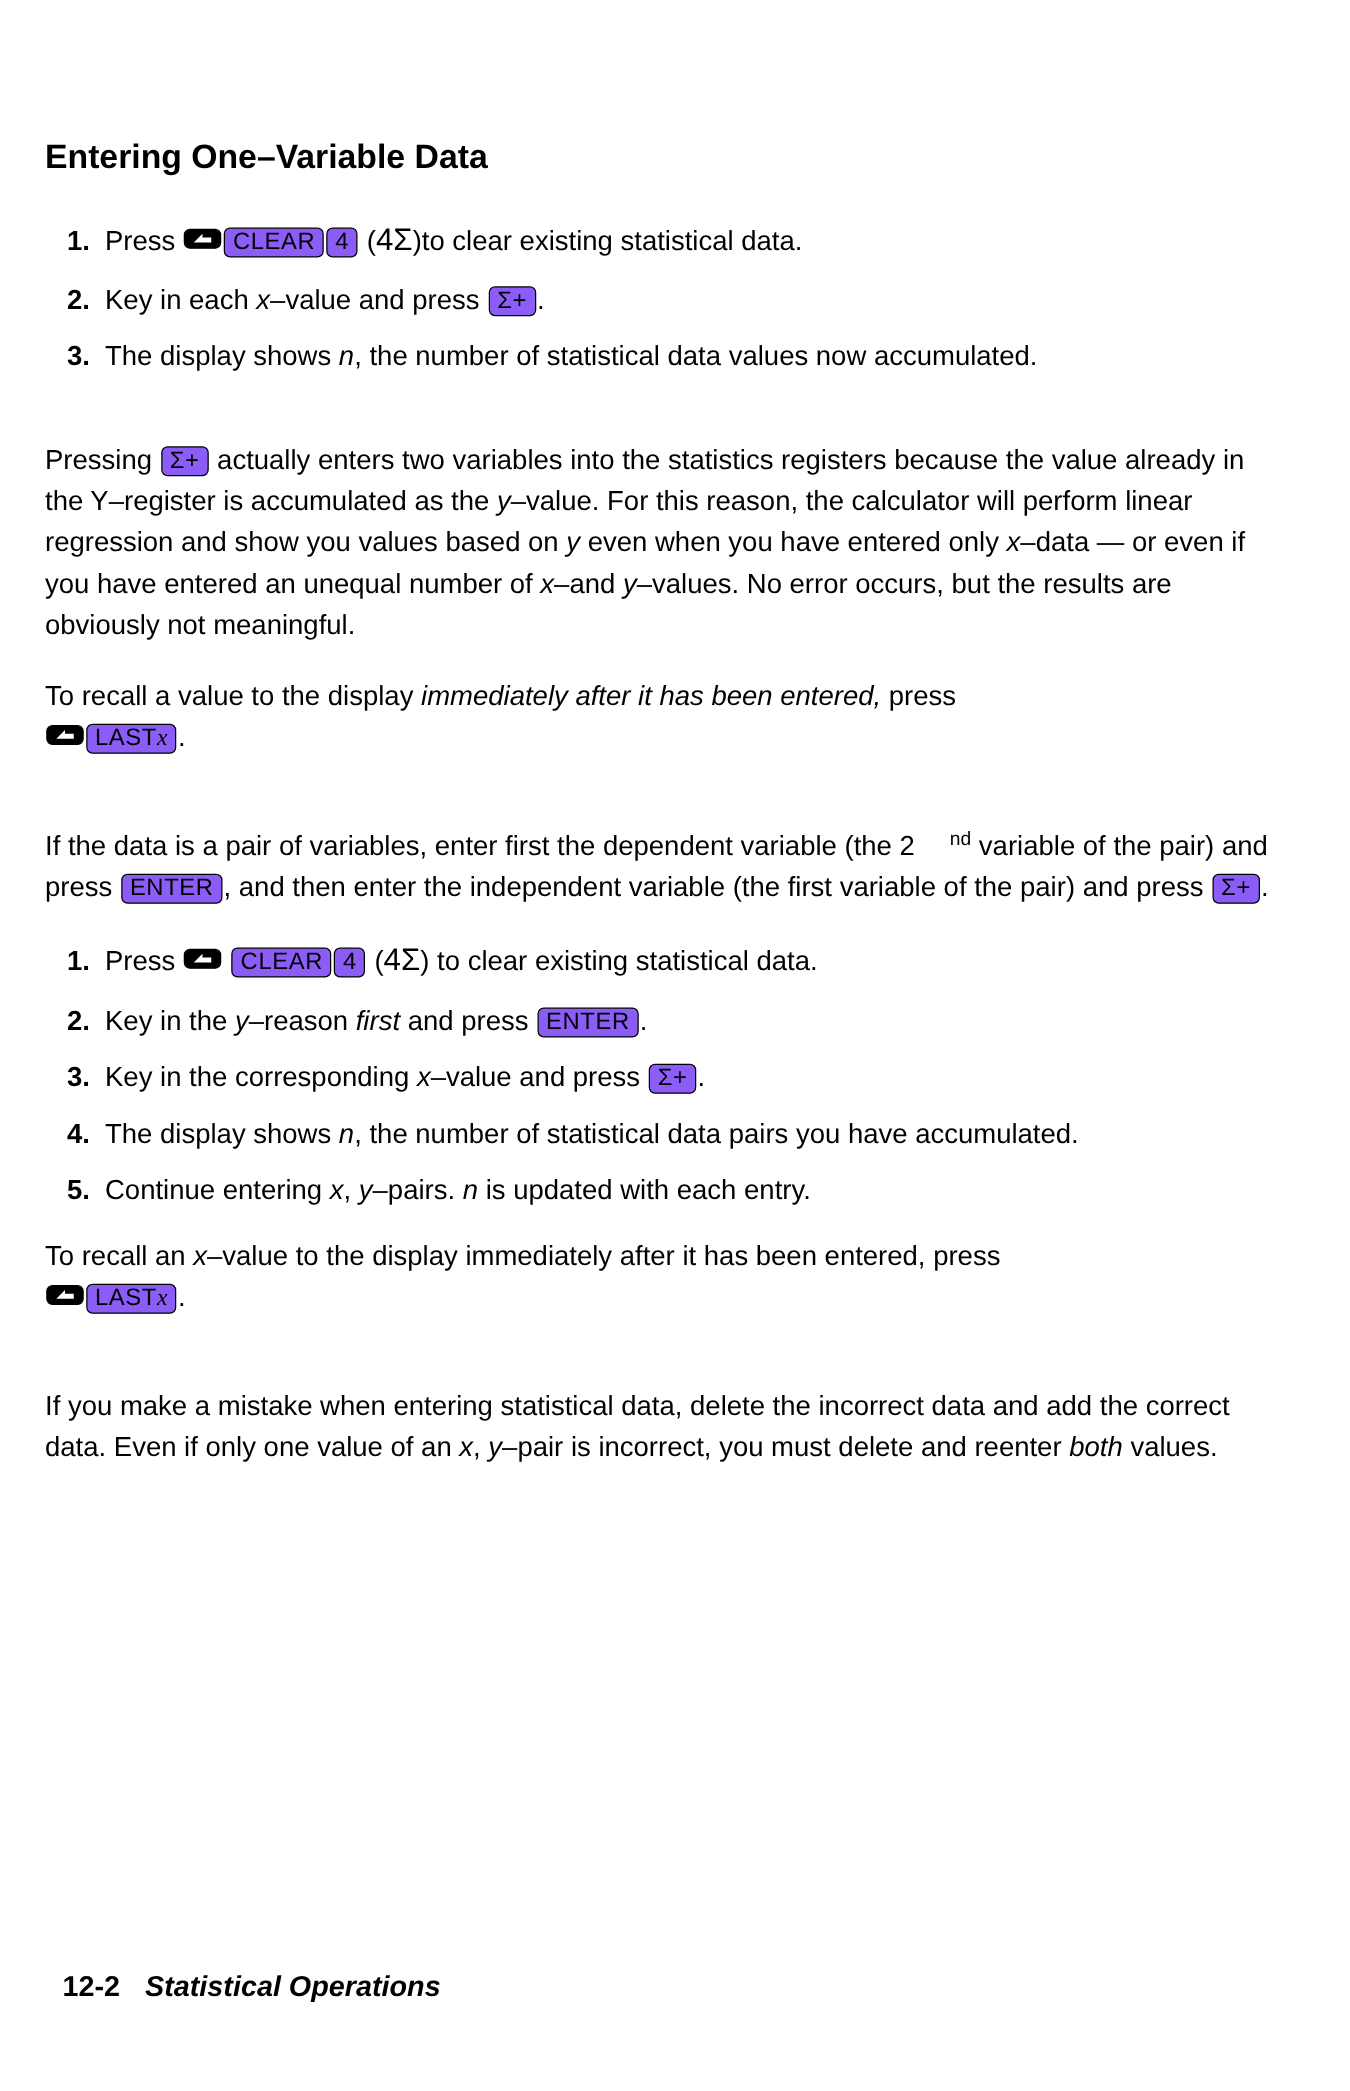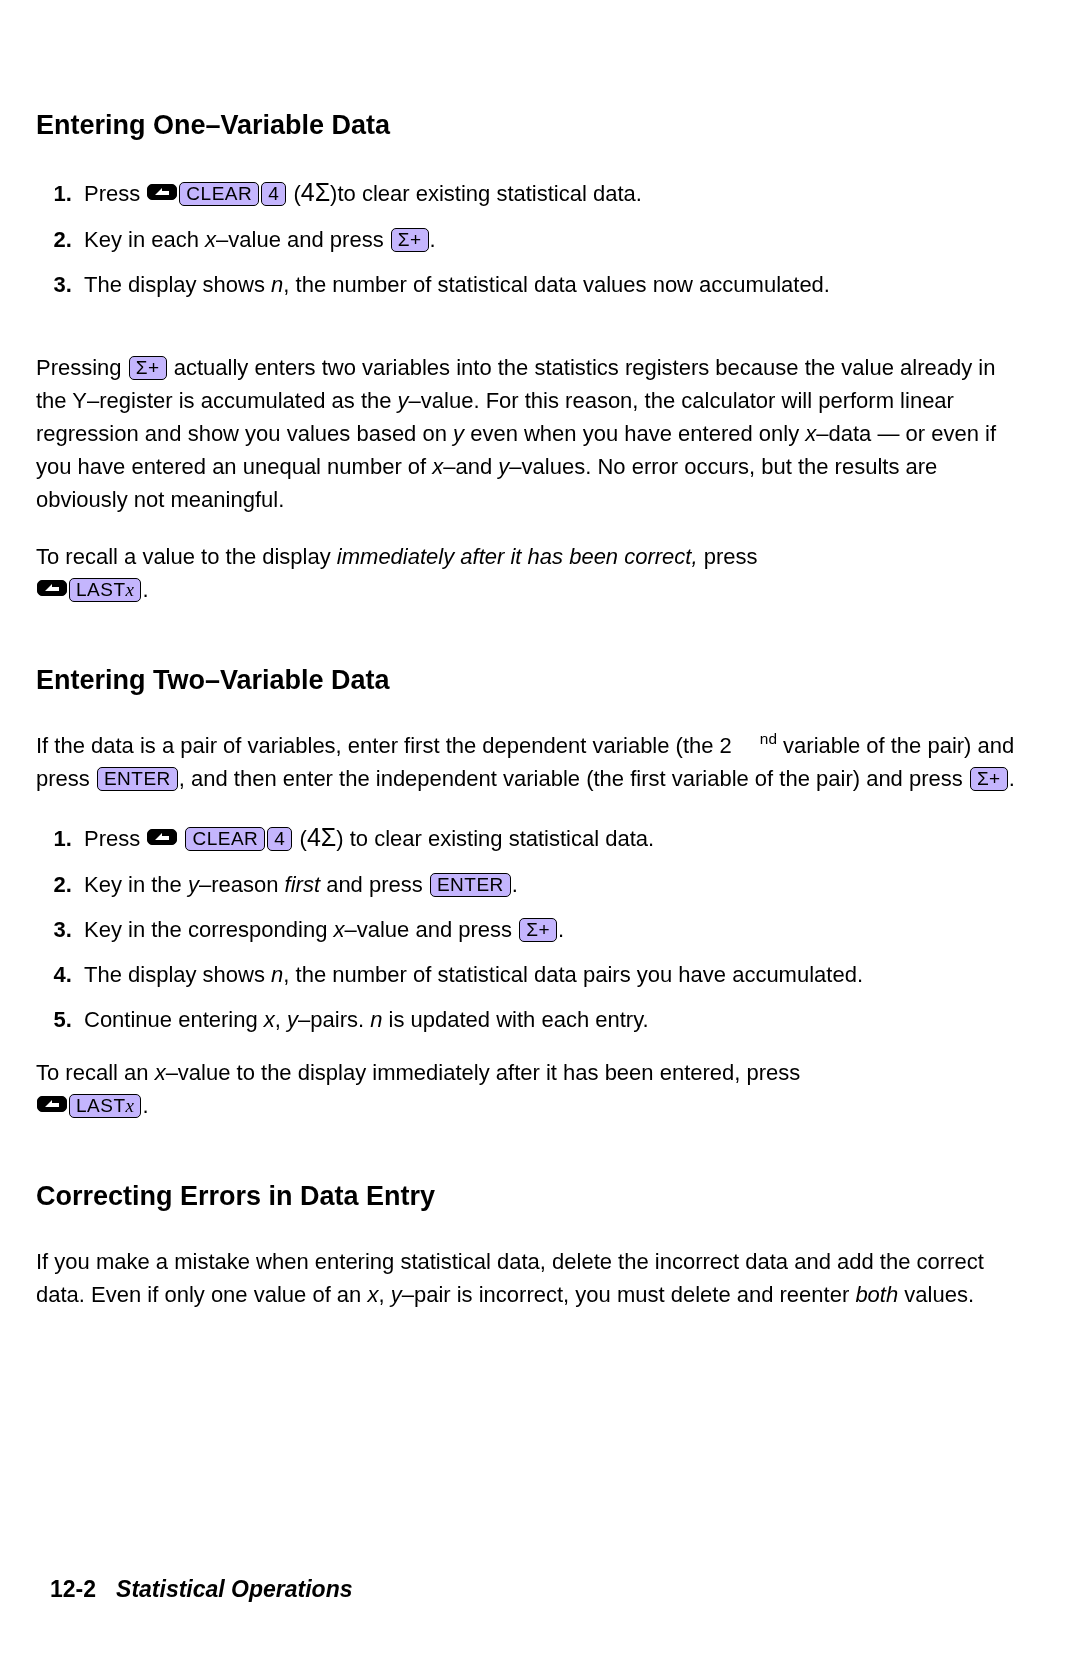--- a/index.html
+++ b/index.html
@@ -44,21 +44,21 @@
     padding: 0 6px;
     font-size: 19px;
     line-height: 22px;
     vertical-align: 1px;
     letter-spacing: 0.5px;
     font-family: Arial, sans-serif;
     font-weight: 400;
     position: relative;
     min-width: 10px;
     text-align: center;
-    background: #c4b5fd;
+    background: #8b5cf6;
     margin: 0 1px;
   }
   .key.shift {
     background: #000;
     color: #000;
     padding: 0 4px;
   }
   .key.shift svg { display: block; }
   .key.lastx .x { font-style: italic; font-family: Georgia, serif; }
   .paren-label {
@@ -99,30 +99,29 @@
     </li>
   </ol>
 
   <div class="spacer"></div>
 
   <p>
     <span>Pressing </span><span class="key">Σ+</span><span> actually enters two variables into the statistics registers because the value already in the Y–register is accumulated as the </span><span class="italic">y</span><span>–value. For this reason, the calculator will perform linear regression and show you values based on </span><span class="italic">y</span><span> even when you have entered only </span><span class="italic">x</span><span>–data — or even if you have entered an unequal number of </span><span class="italic">x</span><span>–and </span><span class="italic">y</span><span>–values. No error occurs, but the results are obviously not meaningful.</span>
   </p>
 
   <p>
-    <span>To recall a value to the display </span><span class="italic">immediately after it has been correct,</span><span> press </span><br>
+    <span>To recall a value to the display </span><span class="italic">immediately after it has been entered,</span><span> press </span><br>
     <span class="key shift"><svg width="20" height="14" viewBox="0 0 20 14">
           <rect x="0" y="0" width="20" height="14" fill="#000"></rect>
           <path d="M3 10 L10 3 L10 6 L17 6 L17 10 Z" fill="#fff"></path>
         </svg></span><span class="key lastx"><span>LAST</span><span class="x">x</span></span>.
   </p>
 
   <div class="spacer"></div>
 
-  <h2>Entering Two–Variable Data</h2>
 
   <p>
     <span>If the data is a pair of variables, enter first the dependent variable (the 2</span><sup>nd</sup><span> variable of the pair) and press </span><span class="key">ENTER</span><span>, and then enter the independent variable (the first variable of the pair) and press </span><span class="key">Σ+</span>.
   </p>
 
   <ol>
     <li>
       <span>Press </span><span class="key shift"><svg width="20" height="14" viewBox="0 0 20 14">
             <rect x="0" y="0" width="20" height="14" fill="#000"></rect>
             <path d="M3 10 L10 3 L10 6 L17 6 L17 10 Z" fill="#fff"></path>
@@ -145,21 +144,20 @@
   <p>
     <span>To recall an </span><span class="italic">x</span><span>–value to the display immediately after it has been entered, press </span><br>
     <span class="key shift"><svg width="20" height="14" viewBox="0 0 20 14">
           <rect x="0" y="0" width="20" height="14" fill="#000"></rect>
           <path d="M3 10 L10 3 L10 6 L17 6 L17 10 Z" fill="#fff"></path>
         </svg></span><span class="key lastx"><span>LAST</span><span class="x">x</span></span>.
   </p>
 
   <div class="spacer"></div>
 
-  <h2>Correcting Errors in Data Entry</h2>
 
   <p style="margin-bottom:0;">
     <span>If you make a mistake when entering statistical data, delete the incorrect data and add the correct data. Even if only one value of an </span><span class="italic">x</span><span>, </span><span class="italic">y</span><span>–pair is incorrect, you must delete and reenter </span><span class="italic">both</span><span> values.</span>
   </p>
 
 </div>
 
 <div class="footer">
   <span class="pg">12-2</span><span class="chap">Statistical Operations</span>
 </div>

